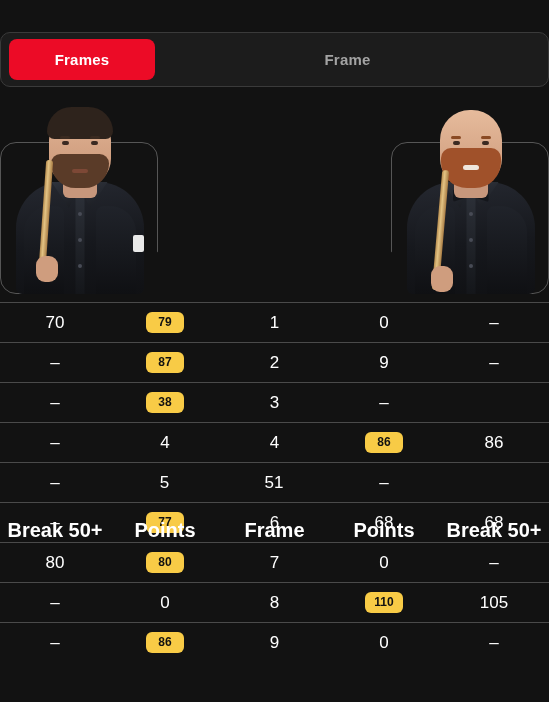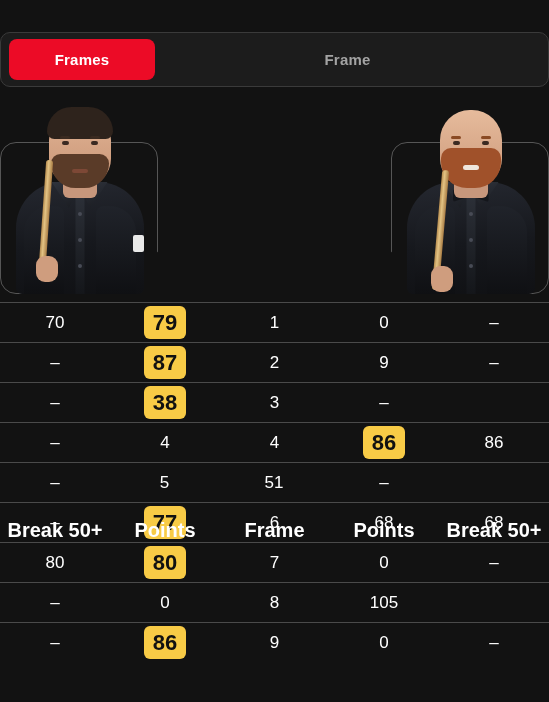--- a/index.html
+++ b/index.html
@@ -162,23 +162,23 @@
   .c2 { width: 109px; }
   .c3 { width: 110px; }
   .c4 { width: 110px; }
 
   .hcell { color: #ffffff; font-size: 20px; font-weight: bold; white-space: nowrap; }
   .val   { color: #ffffff; font-size: 17px; font-weight: normal; }
   .dash  { color: #ffffff; font-size: 17px; }
 
   .badge {
     background: #f8cb46; color: #111111;
-    font-size: 22px; font-weight: bold;
+    font-size: 12px; font-weight: bold;
     border-radius: 6px; padding: 4px 9px; min-width: 38px;
-    text-align: right; line-height: 1.15;
+    text-align: center; line-height: 1.15;
   }
 </style>
 </head>
 <body>
 
 <div class="page">
 
   <div class="tabbar">
     <div class="tab active">
       <span>Frames</span>
@@ -387,20 +387,23 @@
         <div class="row data">
           <div class="c c0">
             <span class="dash">–</span>
           </div>
           <div class="c c1">
             <span class="val">0</span>
           </div>
           <div class="c c2">
             <span class="val">8</span>
           </div>
+          <div class="c c3">
+            <span class="badge">110</span>
+          </div>
           <div class="c c4">
             <span class="val">105</span>
           </div>
         </div>
         <div class="row data">
           <div class="c c0">
             <span class="dash">–</span>
           </div>
           <div class="c c1">
             <span class="badge">86</span>

